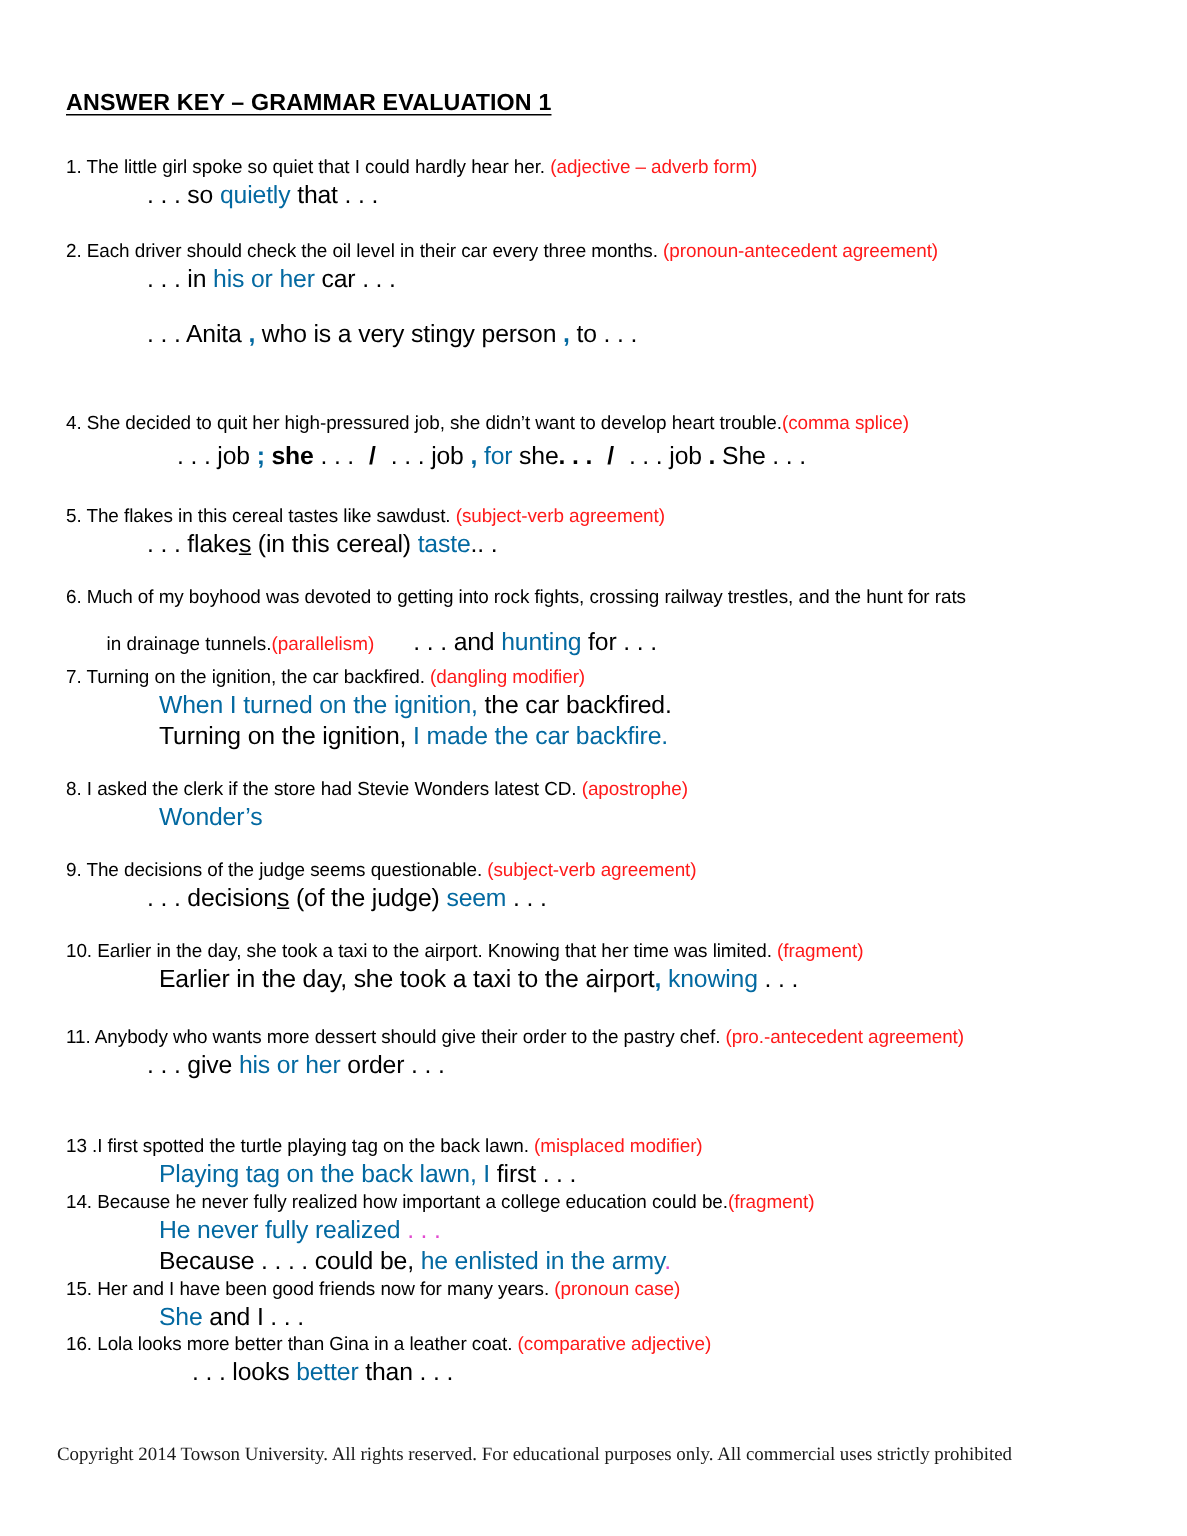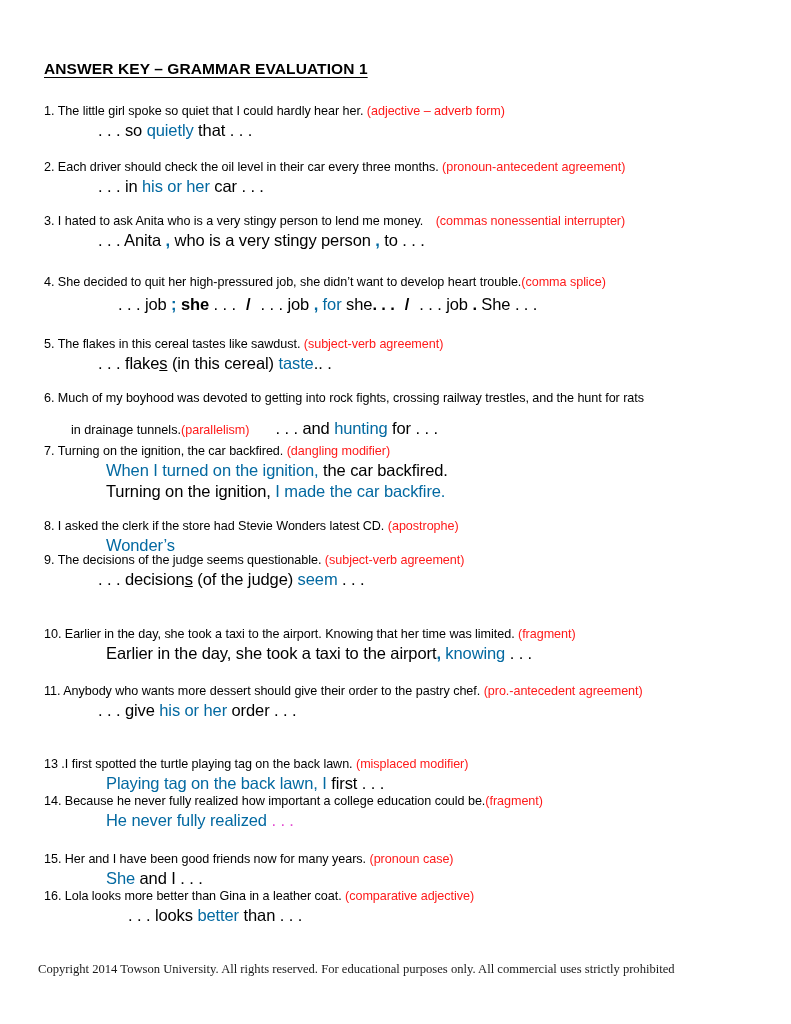--- a/index.html
+++ b/index.html
@@ -109,25 +109,20 @@
   <div class="item" style="top:159px">
     <div class="prompt">
       <span class="num">2.</span>
       <span>Each driver should check the oil level in their car every three months.</span>
       <span class="ann">(pronoun-antecedent agreement)</span>
     </div>
     <div class="answer ind-2"><span>. . . in  </span><span class="grn">his or her</span><span> car . . .</span></div>
   </div>
 
   <div class="item" style="top:213px">
-    <div class="prompt">
-      <span class="num">3.</span>
-      <span>I hated to ask Anita who is a very stingy person to lend me money.</span>
-      <span class="ann sp-l">(commas nonessential interrupter)</span>
-    </div>
     <div class="answer ind-2"><span>. . . Anita </span><span class="grn bold">,</span><span> who is a very stingy person </span><span class="grn bold">,</span><span> to . . .</span></div>
   </div>
 
   <div class="item" style="top:274px">
     <div class="prompt">
       <span class="num">4.</span>
       <span>She decided to quit her high-pressured job, she didn’t want to develop heart trouble.</span><span class="ann">(comma splice)</span>
     </div>
     <div class="answer ind-4" style="margin-top:3px"><span>. . . job </span><span class="grn bold">;</span><span class="bold"> she</span><span> . . .</span><span class="slash">/</span><span>. . . job </span><span class="grn bold">,</span><span class="grn"> for</span><span> she</span><span class="bold">. . .</span><span class="slash">/</span><span>. . . job </span><span class="bold">.</span><span> She . . .</span></div>
   </div>
@@ -163,21 +158,21 @@
 
   <div class="item" style="top:518px">
     <div class="prompt">
       <span class="num">8.</span>
       <span>I asked the clerk if the store had Stevie Wonders latest CD.</span>
       <span class="ann">(apostrophe)</span>
     </div>
     <div class="answer ind-3"><span class="grn">Wonder’s</span></div>
   </div>
 
-  <div class="item" style="top:552px">
+  <div class="item" style="top:572px">
     <div class="prompt">
       <span class="num">9.</span>
       <span>The decisions of the judge seems questionable.</span>
       <span class="ann">(subject-verb agreement)</span>
     </div>
     <div class="answer ind-2"><span>. . . decision</span><span class="u">s</span><span> (of the judge) </span><span class="grn">seem</span><span> . . .</span></div>
   </div>
 
   <div class="item" style="top:626px">
     <div class="prompt">
@@ -205,20 +200,21 @@
     </div>
     <div class="answer ind-3"><span class="grn">Playing tag on the back lawn, I</span><span> first . . .</span></div>
   </div>
 
   <div class="item" style="top:793px">
     <div class="prompt">
       <span class="num">14.</span>
       <span>Because he never fully realized how important a college education could be.</span><span class="ann">(fragment)</span>
     </div>
     <div class="answer ind-3"><span class="grn">He never fully realized </span><span class="mag">. . .</span></div>
+    <div class="answer ind-3"><span>Because . . . . could be, </span><span class="grn">he enlisted in the army</span><span class="mag">.</span></div>
   </div>
 
   <div class="item" style="top:851px">
     <div class="prompt">
       <span class="num">15.</span>
       <span>Her and I have been good friends now for many years.</span>
       <span class="ann">(pronoun case)</span>
     </div>
     <div class="answer ind-3"><span class="grn">She</span><span> and I . . .</span></div>
   </div>

